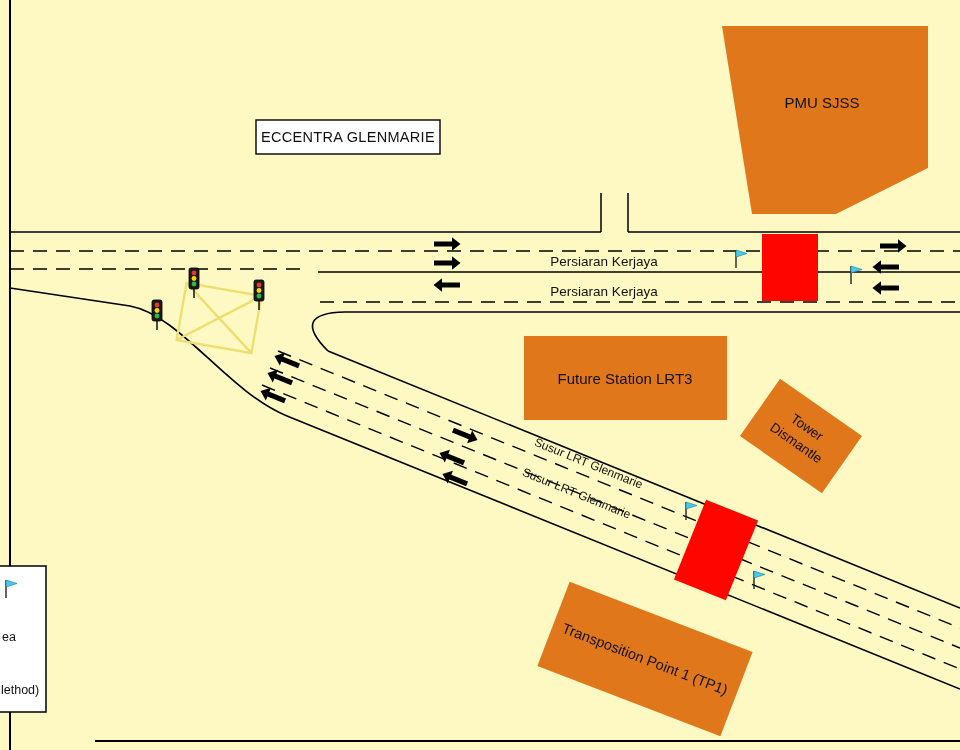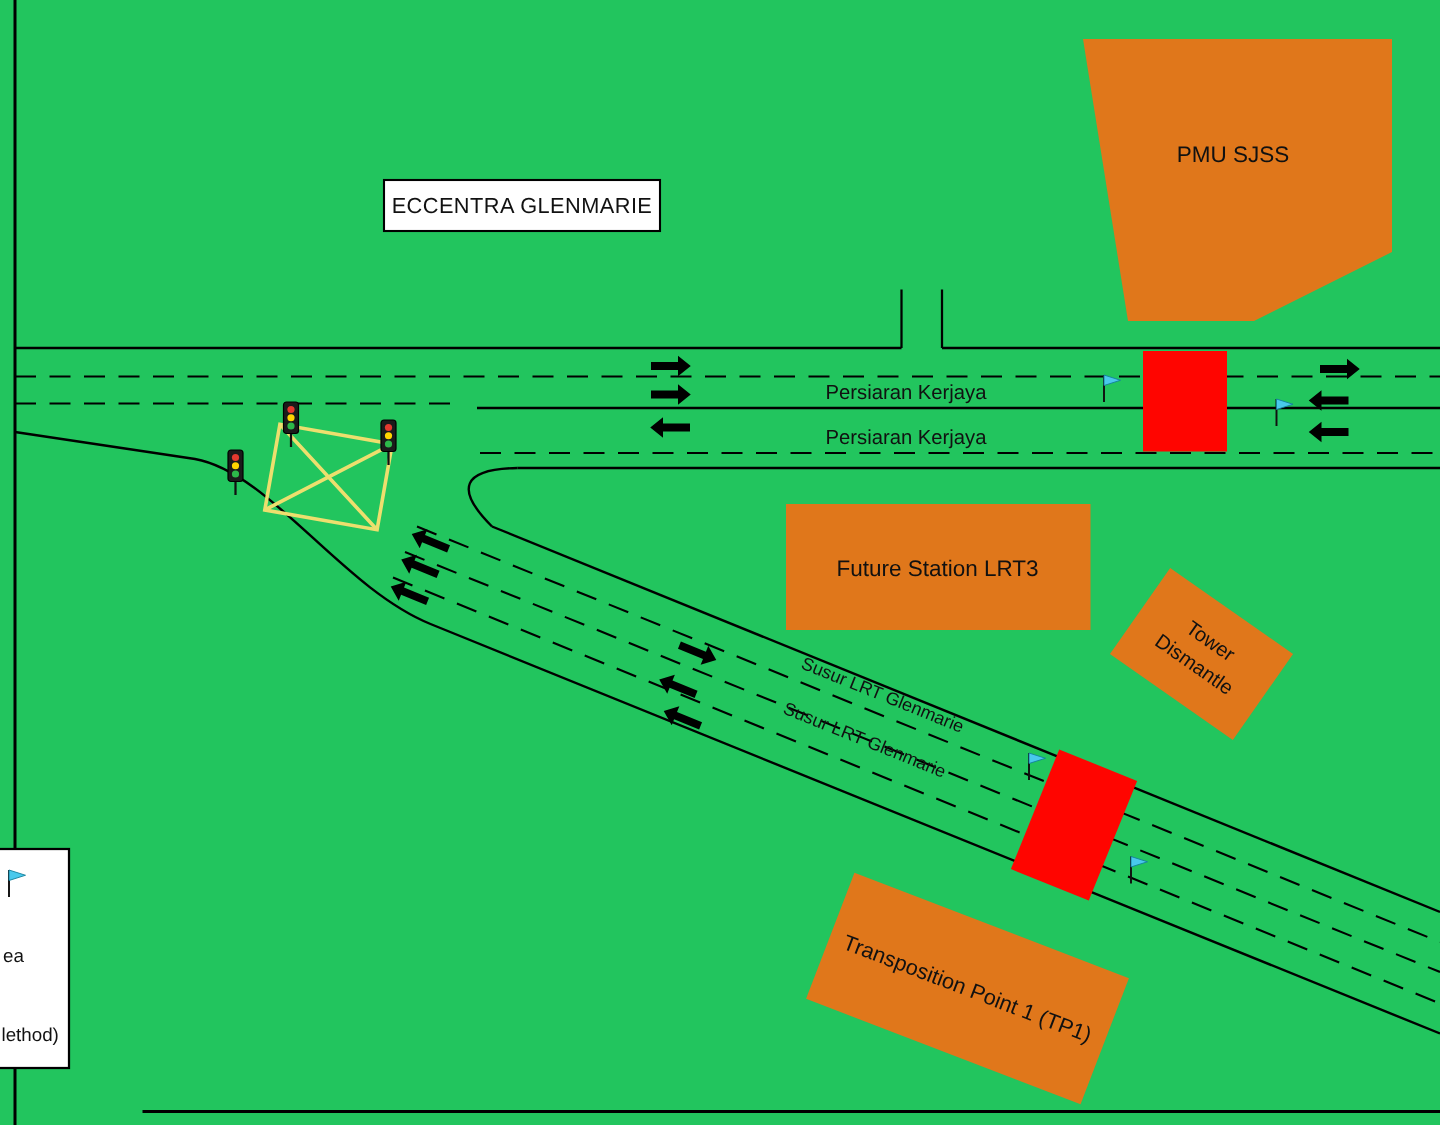--- a/index.html
+++ b/index.html
@@ -1,16 +1,16 @@
 <!DOCTYPE html>
 <html><head>
 <meta charset="utf-8">
 <style>
   html,body{margin:0;padding:0;background:#ffffff;}
-  .stage{position:relative;width:960px;height:750px;background:#22c55e;overflow:hidden;
+  .stage{position:relative;width:960px;height:750px;background:#fef9c3;overflow:hidden;
          font-family:"Liberation Sans",sans-serif;}
   svg{position:absolute;left:0;top:0;}
   svg text{fill:#111;font-family:"Liberation Sans",sans-serif;}
 </style>
 </head>
 <body>
 
 <div class="stage">
 <svg width="960" height="750" viewBox="0 0 960 750">
 

